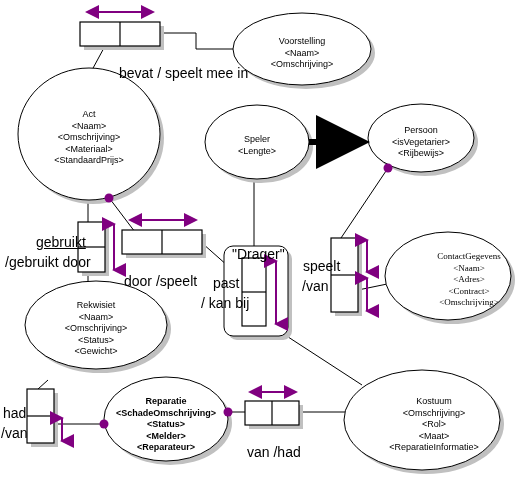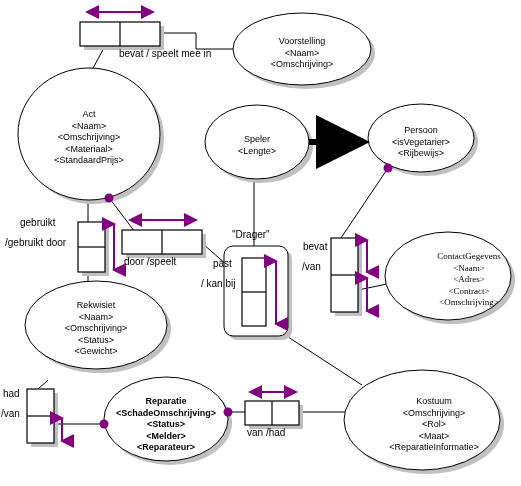--- a/index.html
+++ b/index.html
@@ -17,24 +17,25 @@
     text-align:center;
     font-size:9px;
     line-height:11.5px;
     color:#000000;
     pointer-events:none;
     white-space:nowrap;
     margin-top:9px;
   }
   .lbl{
     position:absolute;
-    font-size:10px;
+    font-size:14px;
     line-height:11px;
     color:#000000;
     white-space:nowrap;
+    margin-top:20px;
   }
 </style>
 </head>
 <body>
 
 <div id="canvas">
 
   <svg class="layer" viewBox="0 0 521 486">
 
     <defs>
@@ -217,25 +218,25 @@
 
   <div class="ent-text" style="left:356px;top:387px;width:156px;">
     <div>Kostuum</div>
     <div>&lt;Omschrijving&gt;</div>
     <div>&lt;Rol&gt;</div>
     <div>&lt;Maat&gt;</div>
     <div>&lt;ReparatieInformatie&gt;</div>
   </div>
 
   <div class="lbl" style="left:119px;top:48px;">bevat / speelt mee in</div>
-  <div class="lbl" style="left:20px;top:217px;">gebruikt</div>
+  <div class="lbl" style="left:36px;top:217px;text-decoration:underline;">gebruikt</div>
   <div class="lbl" style="left:5px;top:237px;text-align:center;">/gebruikt door</div>
   <div class="lbl" style="left:124px;top:256px;">door  /speelt</div>
   <div class="lbl" style="left:232px;top:229px;">"Drager"</div>
   <div class="lbl" style="left:213px;top:258px;text-align:center;">past</div>
   <div class="lbl" style="left:201px;top:278px;text-align:center;">/ kan bij</div>
-  <div class="lbl" style="left:303px;top:241px;">bevat</div>
+  <div class="lbl" style="left:303px;top:241px;">speelt</div>
   <div class="lbl" style="left:302px;top:261px;">/van</div>
   <div class="lbl" style="left:3px;top:388px;">had</div>
   <div class="lbl" style="left:1px;top:408px;">/van</div>
   <div class="lbl" style="left:247px;top:427px;">van  /had</div>
 
 </div>
 
 </body></html>

